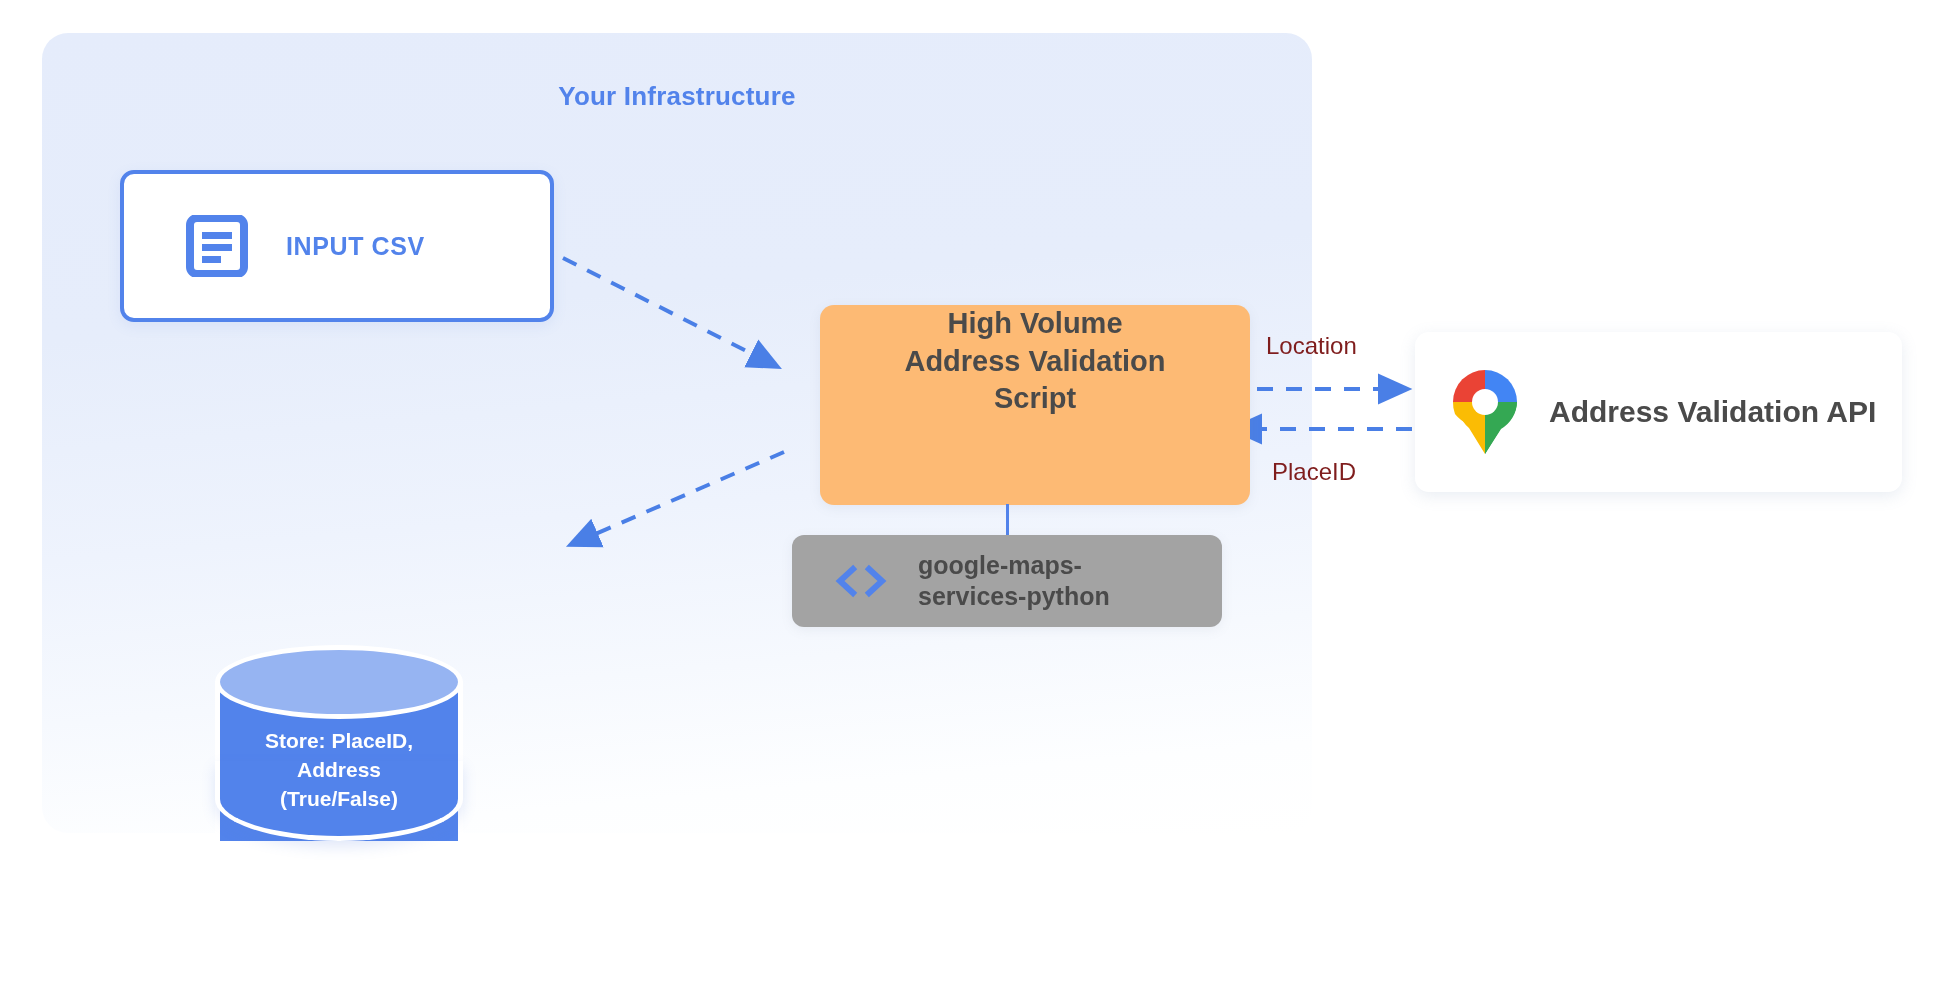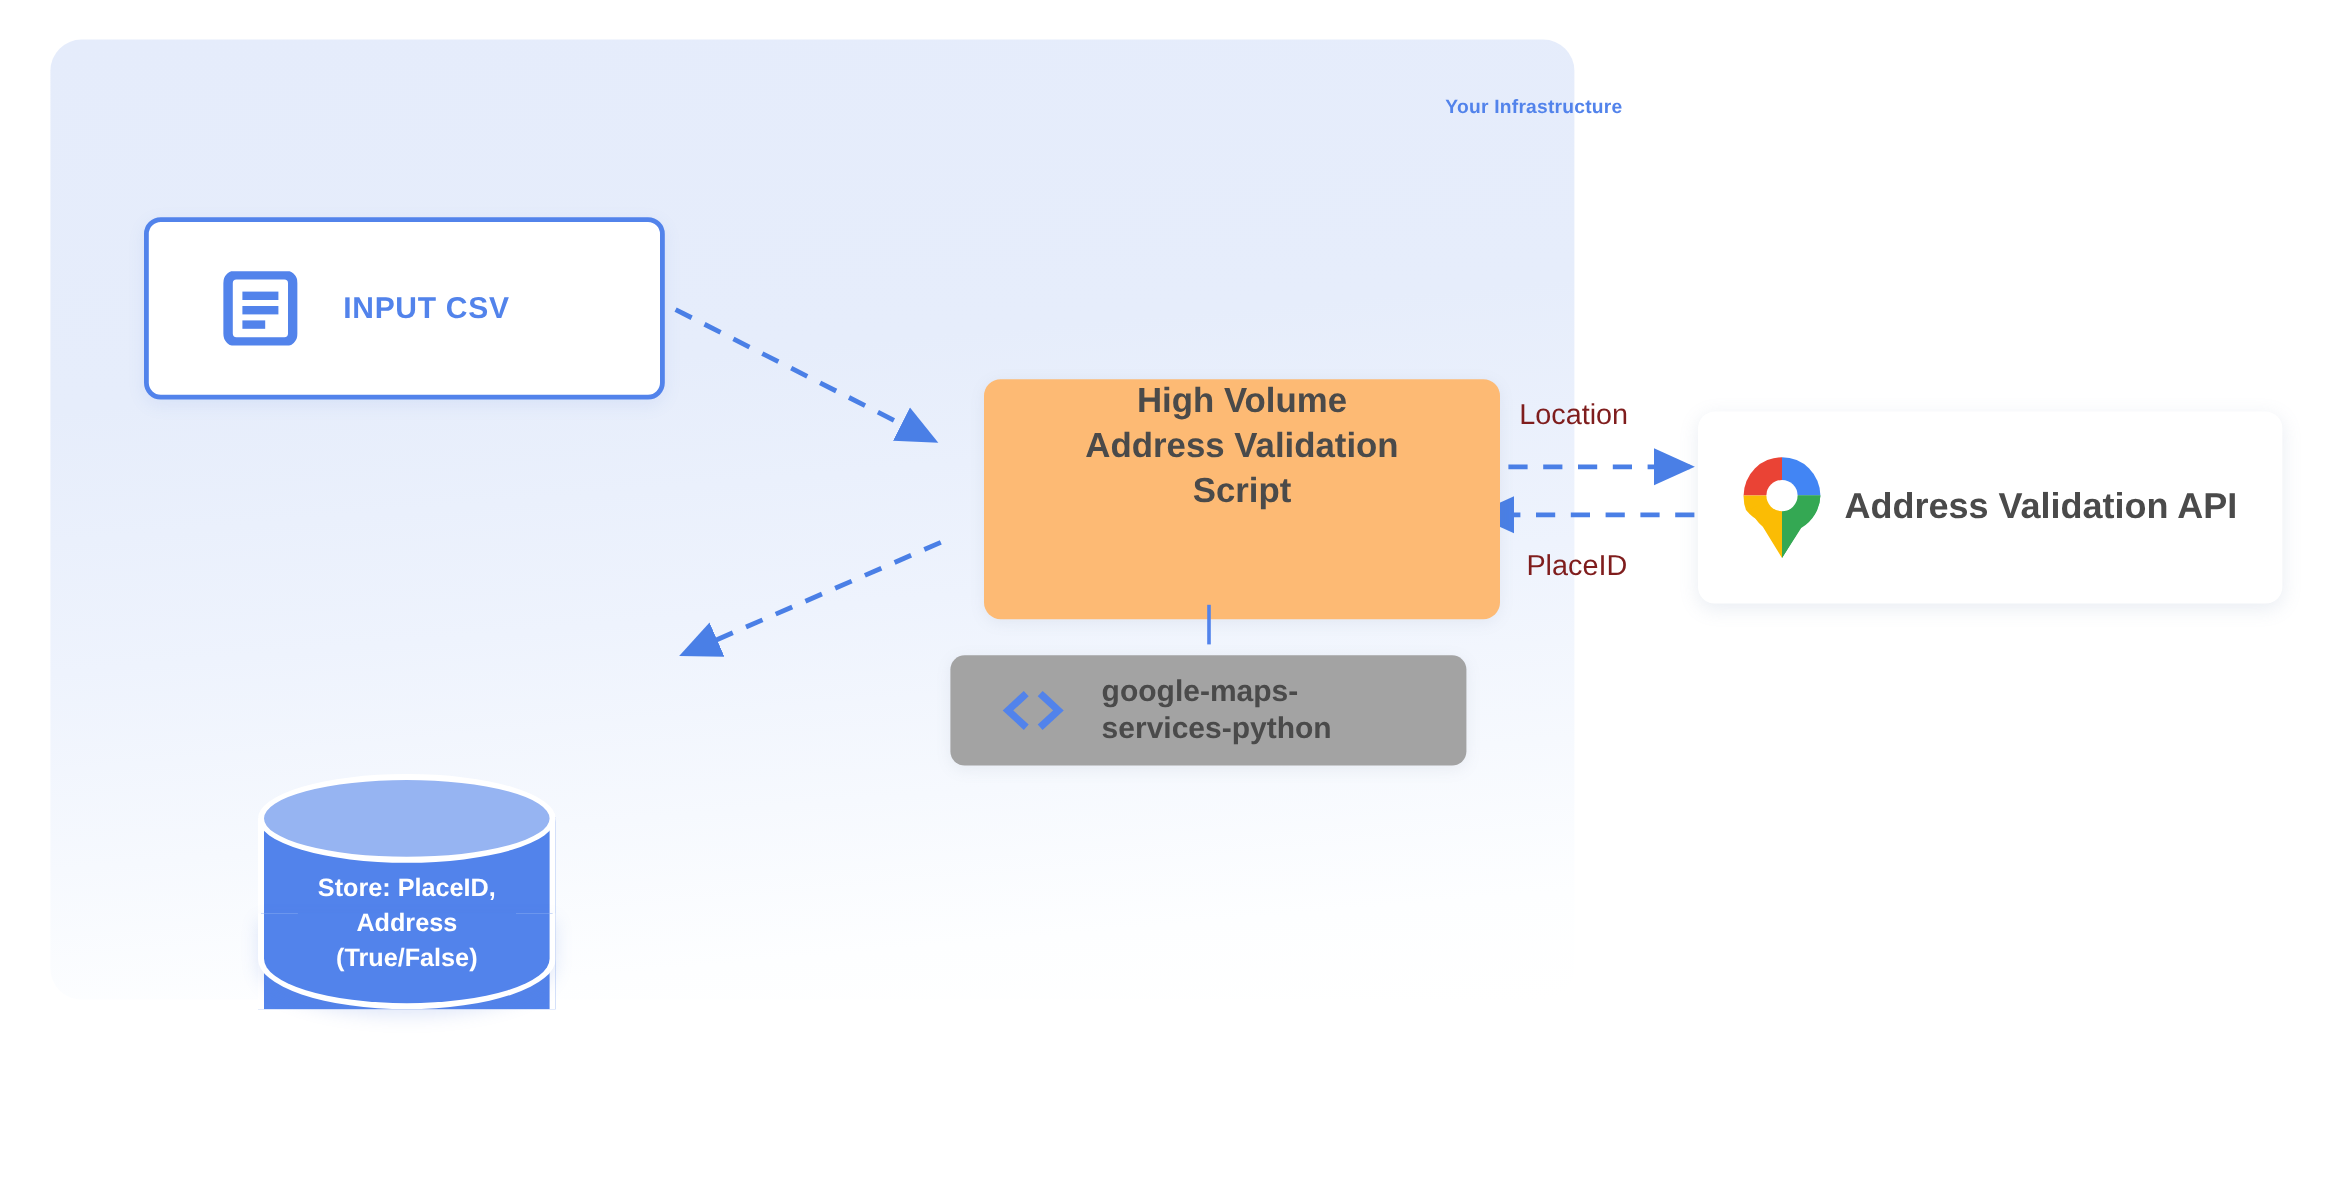--- a/index.html
+++ b/index.html
@@ -31,35 +31,33 @@
                 #eef3fd 58%,
                 #f6f9fe 76%,
                 #fdfeff 90%,
                 #ffffff 100%);
   }
   .infra-title {
     position: absolute;
     left: 0;
     top: 48px;
     width: 100%;
-    text-align: right;
-    font-size: 16px;
+    text-align: center;
+    font-size: 26px;
     font-weight: 700;
     color: #5283eb;
     letter-spacing: 0.2px;
-    margin-left: 40px;
   }
 
   
   .node {
     position: absolute;
     display: flex;
     align-items: center;
     border-radius: 14px;
-    margin-top: 11px;
   }
 
   
   .input-csv {
     left: 120px;
     top: 170px;
     width: 434px;
     height: 152px;
     background: #ffffff;
     border: 4px solid #5283eb;
@@ -151,21 +149,21 @@
   
   .api-card {
     left: 1415px;
     top: 332px;
     width: 487px;
     height: 160px;
     background: #ffffff;
     border-radius: 14px;
     align-items: center;
     padding-left: 34px;
-    gap: 16px;
+    gap: 28px;
     box-shadow: 0 4px 16px rgba(120,140,180,0.16);
   }
   .api-card .lbl {
     font-size: 30px;
     font-weight: 700;
     color: #4a4a4a;
   }
   .pin-icon { width: 72px; height: 92px; flex: 0 0 auto; }
 
   

